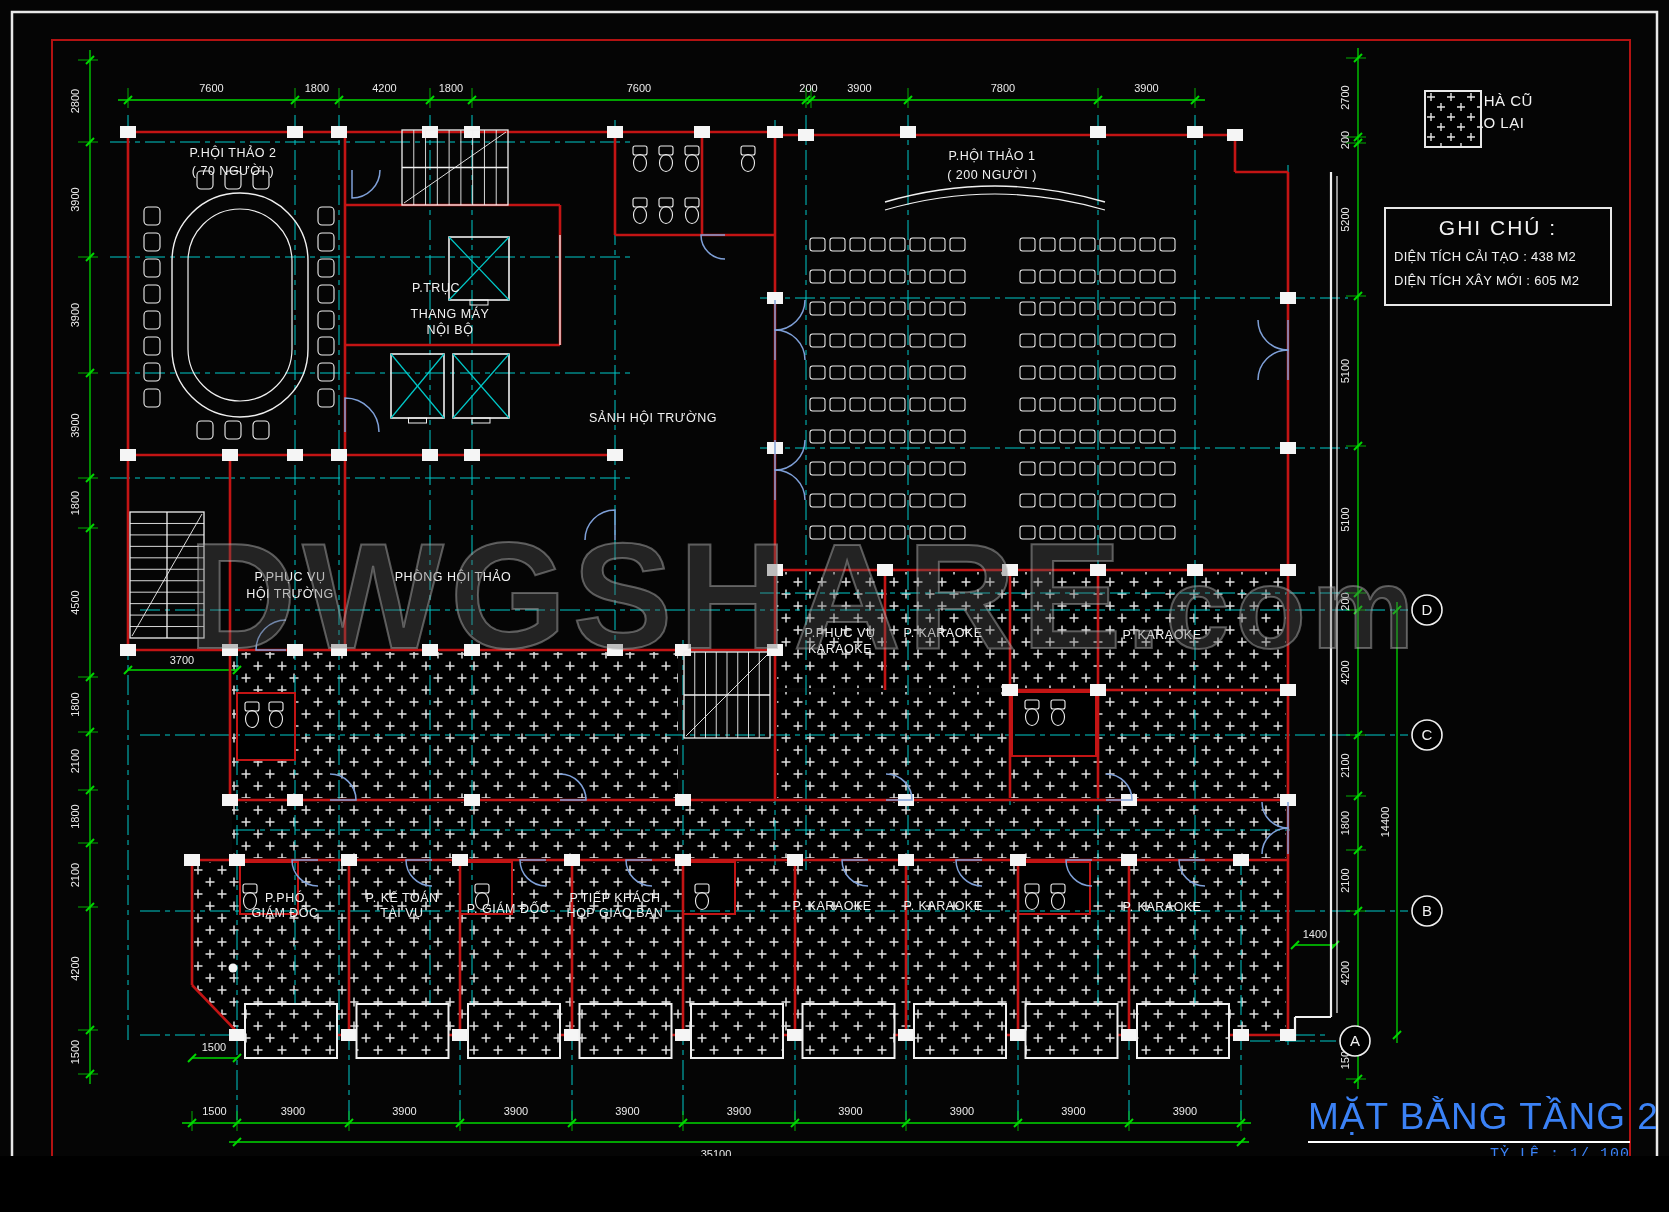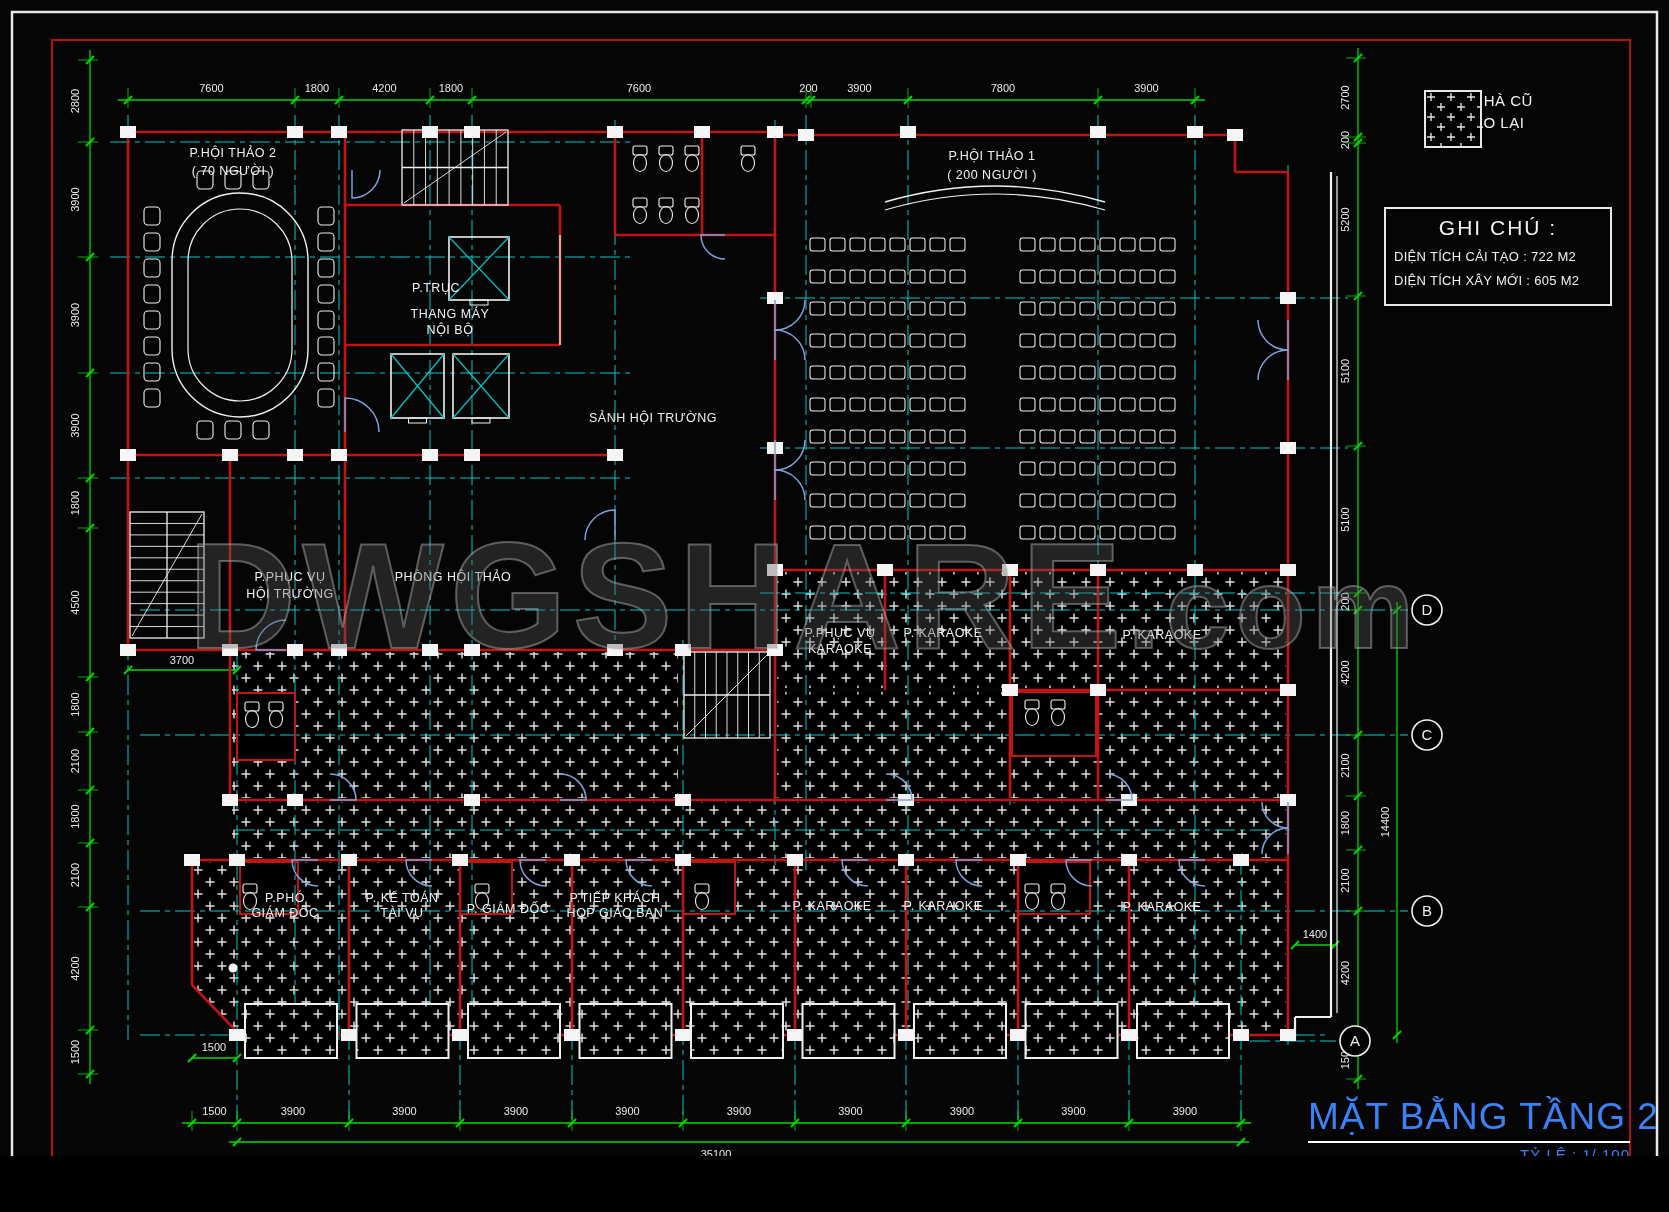--- a/index.html
+++ b/index.html
@@ -8,21 +8,21 @@
   svg{position:absolute;left:0;top:0;}
   .legend{position:absolute;left:1424px;top:90px;display:flex;align-items:center;gap:14px;color:#f2f2f2;}
   .legend-swatch{width:54px;height:54px;border:2px solid #e8e8e8;}
   .legend-text{font-size:15px;line-height:22px;text-align:center;letter-spacing:.5px;}
   .notes{position:absolute;left:1384px;top:193px;width:228px;height:99px;border:2px solid #e8e8e8;
          color:#f2f2f2;box-sizing:border-box;margin-top:14px;}
   .notes-title{font-size:21px;text-align:center;margin-top:7px;letter-spacing:2px;}
   .notes-line{font-size:13px;margin:9px 0 0 8px;letter-spacing:.3px;}
   .titleblock{position:absolute;left:1308px;top:1096px;width:322px;color:#3b82f6;}
   .title-main{font-size:37px;letter-spacing:1px;border-bottom:2px solid #fff;padding-bottom:3px;white-space:nowrap;}
-  .title-scale{font-size:15px;text-align:right;margin-top:3px;letter-spacing:1px;}
+  .title-scale{font-size:15px;text-align:right;margin-top:3px;letter-spacing:1px;font-family:Liberation Mono, monospace;}
 </style>
 </head>
 <body>
 
 <div class="stage">
   <svg id="plan" width="1669" height="1212" viewBox="0 0 1669 1212">
       <defs>
         <pattern id="hatch" width="24" height="24" patternUnits="userSpaceOnUse">
           <rect width="24" height="24" fill="#000"></rect>
           <path d="M1.5 6H10.5M6 1.5V10.5M13.5 18H22.5M18 13.5V22.5" stroke="#dedede" stroke-width="1.5" fill="none"></path>
@@ -727,21 +727,21 @@
       <rect width="54" height="54" fill="url(#hatchL)"></rect>
     </svg>
     <div class="legend-text">
       <div>PHẦN NHÀ CŨ</div>
       <div>CẢI TẠO LẠI</div>
     </div>
   </div>
 
   <div class="notes">
     <div class="notes-title">GHI CHÚ :</div>
-    <div class="notes-line">DIỆN TÍCH CẢI TẠO : 722 M2</div>
+    <div class="notes-line">DIỆN TÍCH CẢI TẠO : 438 M2</div>
     <div class="notes-line">DIỆN TÍCH XÂY MỚI : 605 M2</div>
   </div>
 
   <div class="titleblock">
     <div class="title-main">MẶT BẰNG TẦNG 2</div>
     <div class="title-scale">
       <span>TỶ LỆ :</span>
       <span>1/ 100</span>
     </div>
   </div>

